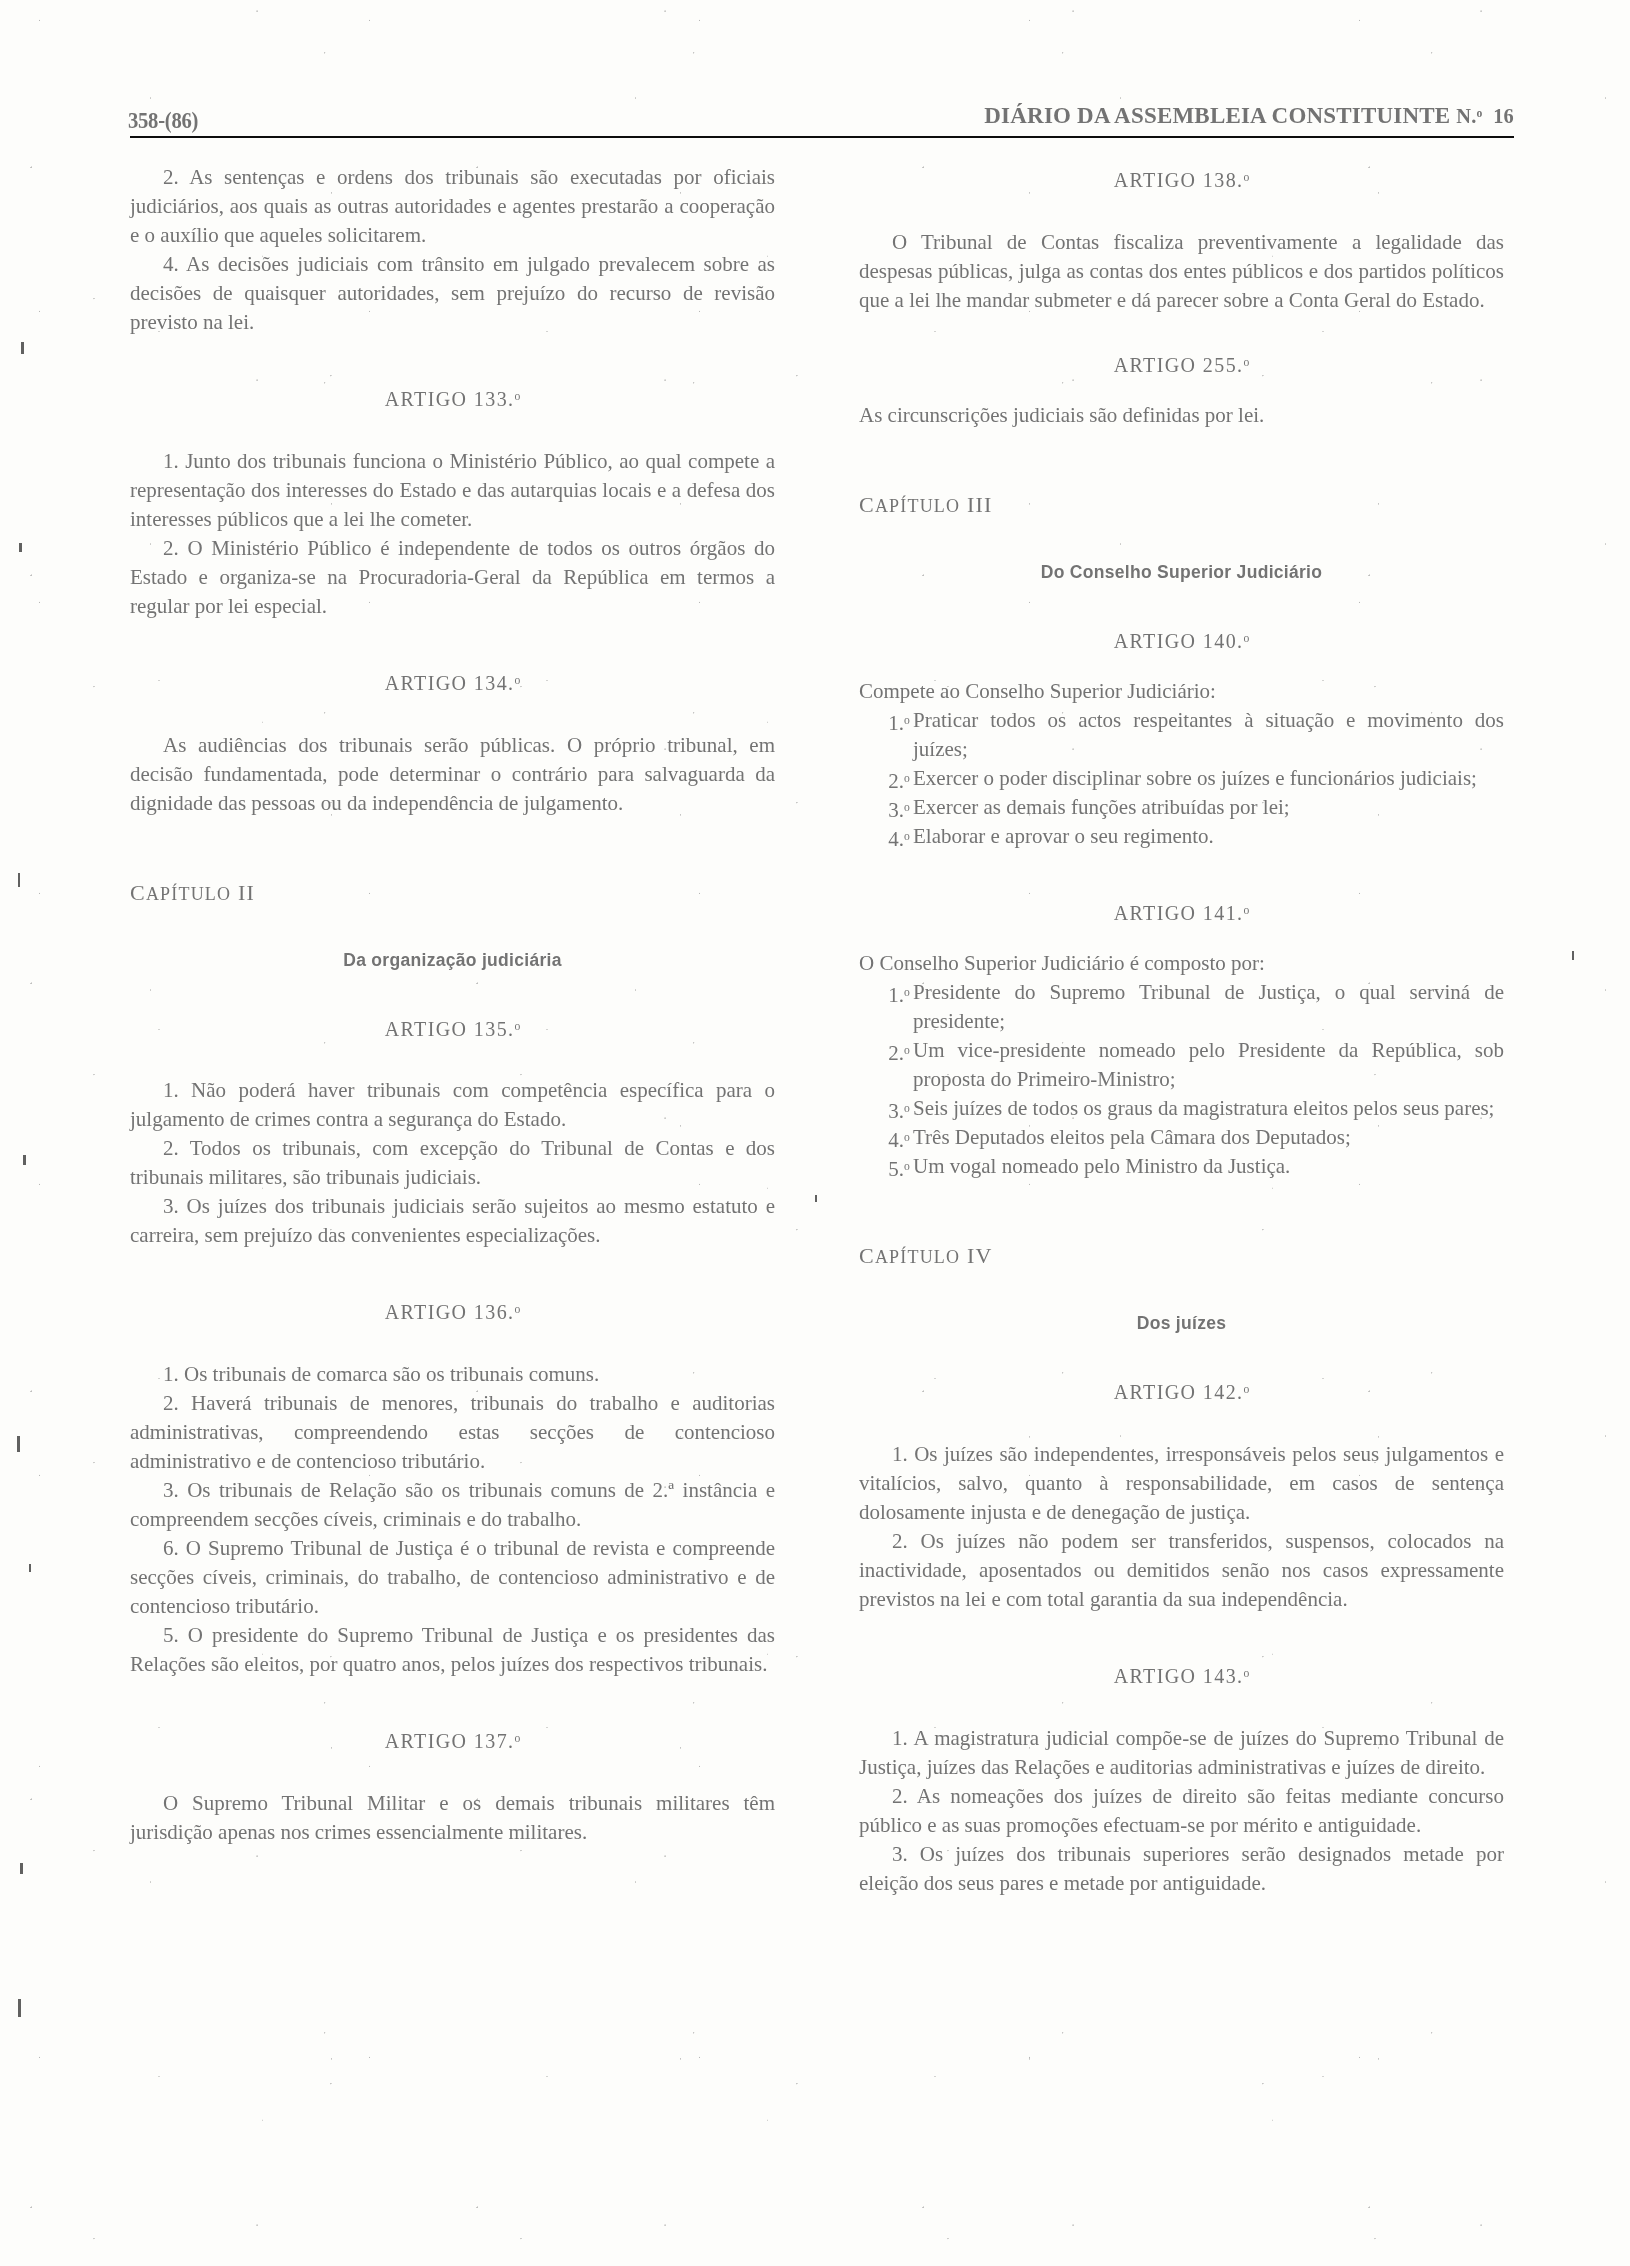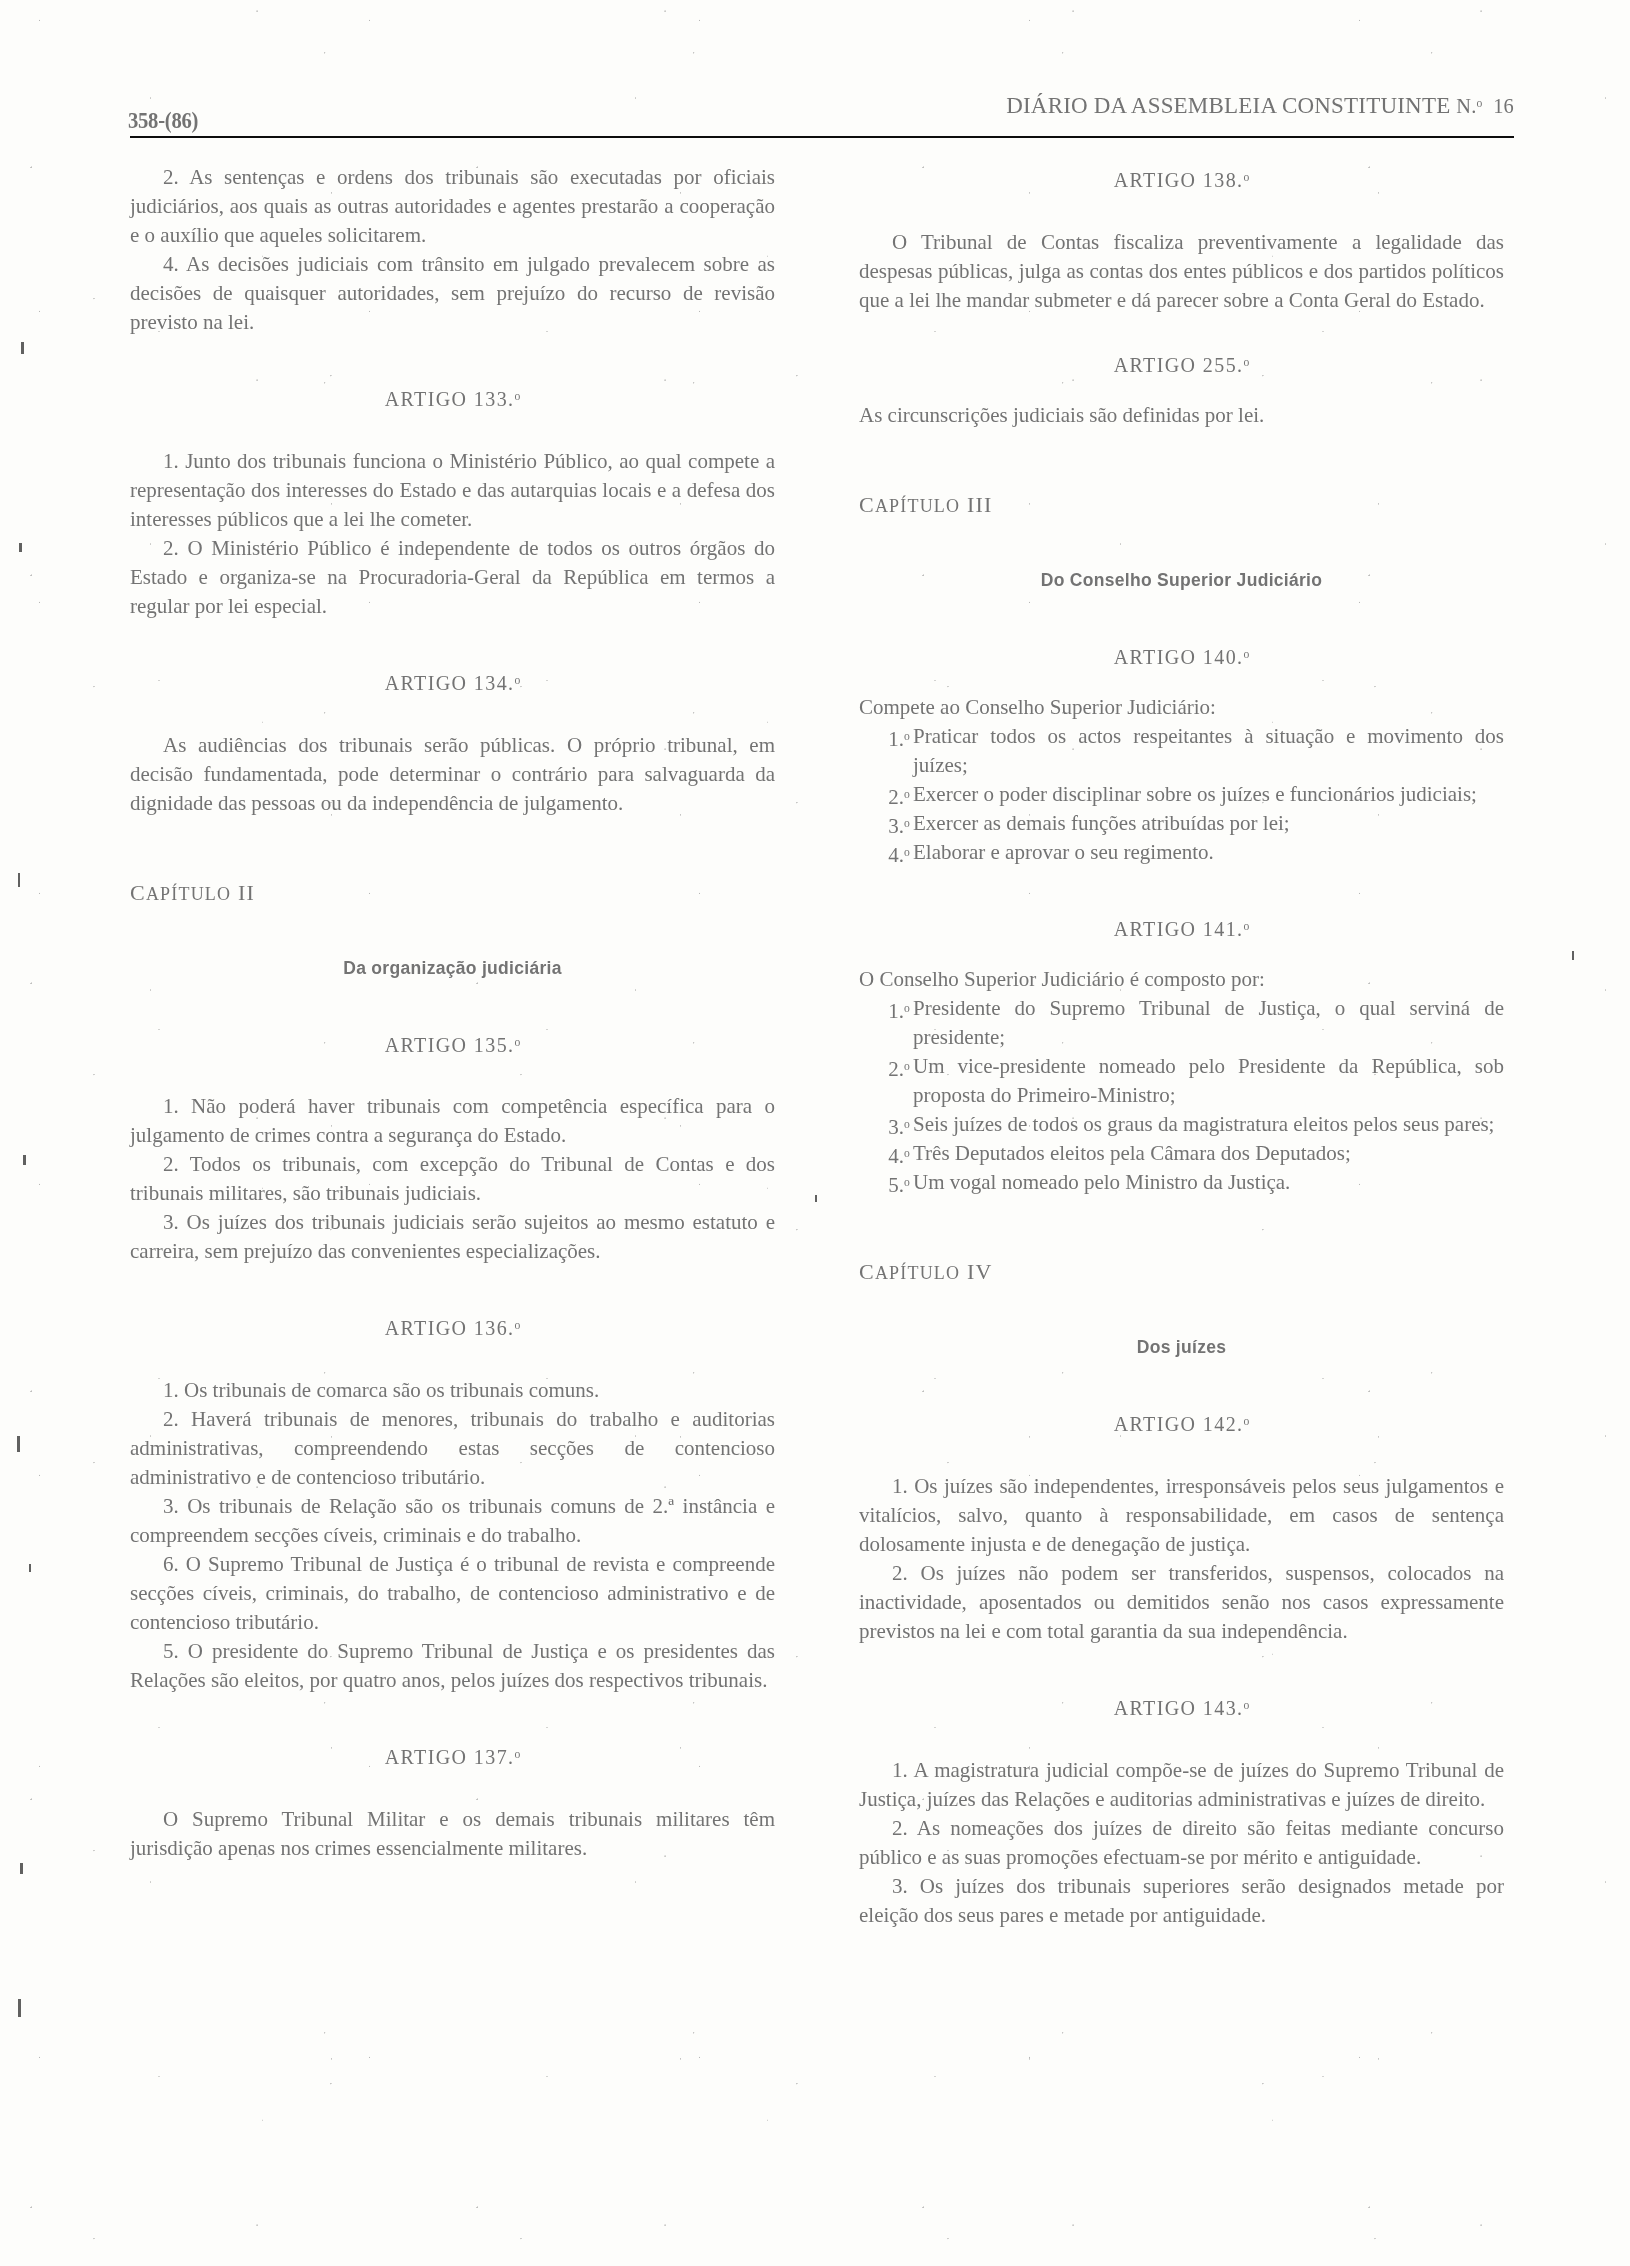--- a/index.html
+++ b/index.html
@@ -64,23 +64,23 @@
     font-weight: bold;
     font-size: 24px;
     letter-spacing: -0.3px;
     transform: scaleX(.86);
     transform-origin: left bottom;
     white-space: nowrap;
   }
   .masthead {
     position: absolute;
     right: 0;
-    bottom: 17px;
+    bottom: 7px;
     font-family: "Liberation Serif", "DejaVu Serif", serif;
-    font-weight: normal;
+    font-weight: bold;
     font-size: 23px;
     letter-spacing: 0.2px;
     white-space: nowrap;
   }
   .masthead .num {
     font-size: 20.4px;
   }
   .masthead .num sup {
     font-size: 11.6px;
     vertical-align: .55em;
@@ -140,21 +140,21 @@
     font-weight: normal;
     font-size: 22px;
     text-indent: 0;
     letter-spacing: 1.2px;
   }
   h2.capitulo .sc {
     font-size: 18px;
   }
 
   h4.subtitulo {
-    margin: 12px;
+    margin: 4px;
     font-family: "Liberation Sans", "DejaVu Sans", sans-serif;
     font-weight: bold;
     font-size: 17.5px;
     letter-spacing: 0.3px;
     text-align: center;
     text-indent: 0;
   }
 
   ol.numlist {
     margin: 0;

